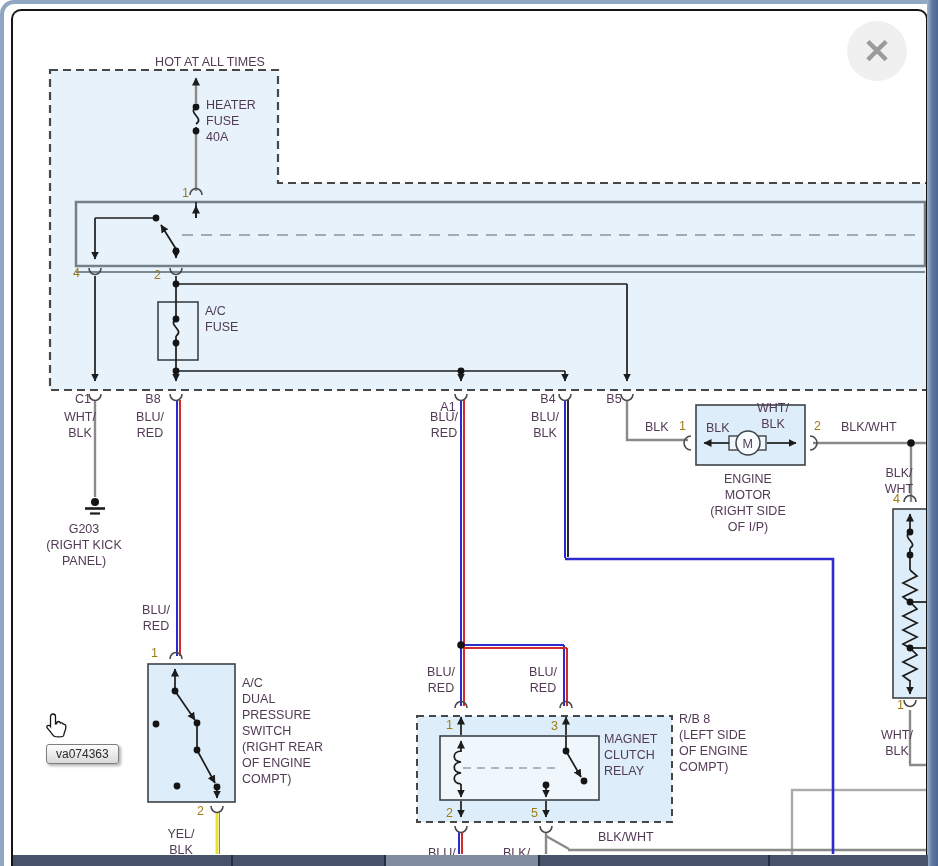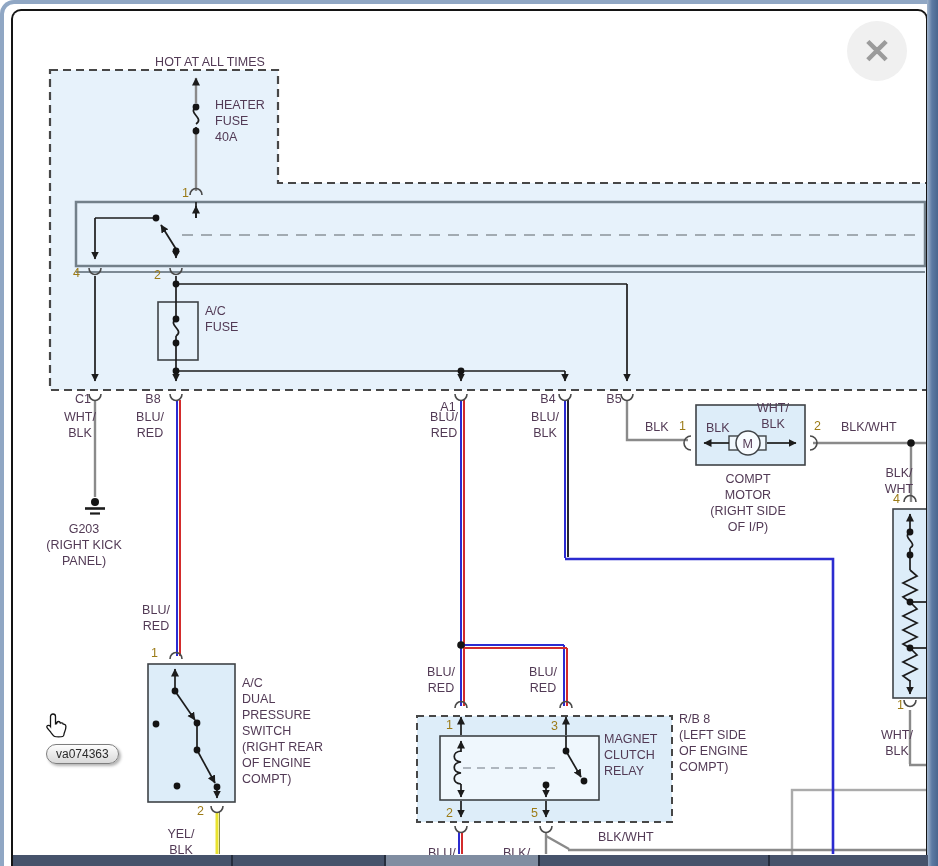--- a/index.html
+++ b/index.html
@@ -30,21 +30,21 @@
       pointer-events:none;}
   .bottom-bar{position:absolute;left:13px;top:855px;width:915px;height:11px;
       background:#46536b;}
   .bb-div{position:absolute;top:0;width:2px;height:11px;background:#252e3e;}
   .bb-light{position:absolute;top:0;height:11px;background:#808da1;}
   .close-btn{position:absolute;left:847px;top:21px;width:60px;height:60px;
       border-radius:50%;background:#f0f0f0;display:flex;align-items:center;
       justify-content:center;font-size:34px;font-weight:bold;color:#9b9b9b;
       cursor:pointer;user-select:none;}
   .tooltip{position:absolute;left:46px;top:744px;padding:2px 9px;
-      border:1px solid #7e7e7e;border-radius:10px;font-size:12px;color:#2a2a2a;
+      border:1px solid #7e7e7e;border-radius:3px;font-size:12px;color:#2a2a2a;
       background:linear-gradient(#fdfdfd,#d9d9d9);
       box-shadow:2px 2px 3px rgba(0,0,0,0.3);}
   .cursor{position:absolute;left:44px;top:712px;}
 </style>
 </head>
 <body>
 
 <svg id="diagram-svg" width="938" height="866" viewBox="0 0 938 866">
   <defs>
     <marker id="ah" markerWidth="10" markerHeight="10" refX="7.5" refY="4" orient="auto" markerUnits="userSpaceOnUse">
@@ -215,21 +215,21 @@
       <circle class="dot" cx="217" cy="787" r="3.4"></circle>
     <circle class="dot" cx="156" cy="724" r="3.4"></circle>
       <circle class="dot" cx="177" cy="786" r="3.4"></circle>
     <circle class="dot" cx="566" cy="751" r="3.4"></circle>
       <circle class="dot" cx="584" cy="781" r="3.4"></circle>
     <circle class="dot" cx="546" cy="785" r="3.4"></circle>
   </g>
 </svg>
 
 <div class="lbl ctr" style="left:210px;top:54px">HOT AT ALL TIMES</div>
-<div class="lbl" style="left:215px;top:97px">HEATER
+<div class="lbl" style="left:206px;top:97px">HEATER
 FUSE
 40A</div>
 <div class="lbl pin" style="left:182px;top:185px">1</div>
 <div class="lbl pin" style="left:73px;top:265px">4</div>
 <div class="lbl pin" style="left:154px;top:267px">2</div>
 <div class="lbl" style="left:205px;top:303px">A/C
 FUSE</div>
 
 <div class="lbl ctr" style="left:83px;top:391px">C1</div>
 <div class="lbl ctr" style="left:80px;top:409px">WHT/
@@ -253,21 +253,21 @@
 <div class="lbl ctr" style="left:614px;top:391px">B5</div>
 
 <div class="lbl" style="left:645px;top:419px">BLK</div>
 <div class="lbl pin" style="left:679px;top:418px">1</div>
 <div class="lbl" style="left:706px;top:420px">BLK</div>
 <div class="lbl ctr" style="left:773px;top:400px">WHT/
 BLK</div>
 <div class="lbl" style="left:742.5px;top:435.5px">M</div>
 <div class="lbl pin" style="left:814px;top:418px">2</div>
 <div class="lbl" style="left:841px;top:419px">BLK/WHT</div>
-<div class="lbl ctr" style="left:748px;top:471px">COMPT
+<div class="lbl ctr" style="left:748px;top:471px">ENGINE
 MOTOR
 (RIGHT SIDE
 OF I/P)</div>
 
 <div class="lbl ctr" style="left:899px;top:465px">BLK/
 WHT</div>
 <div class="lbl pin" style="left:893px;top:491px">4</div>
 <div class="lbl pin" style="left:897px;top:697px">1</div>
 <div class="lbl ctr" style="left:897px;top:727px">WHT/
 BLK</div>

